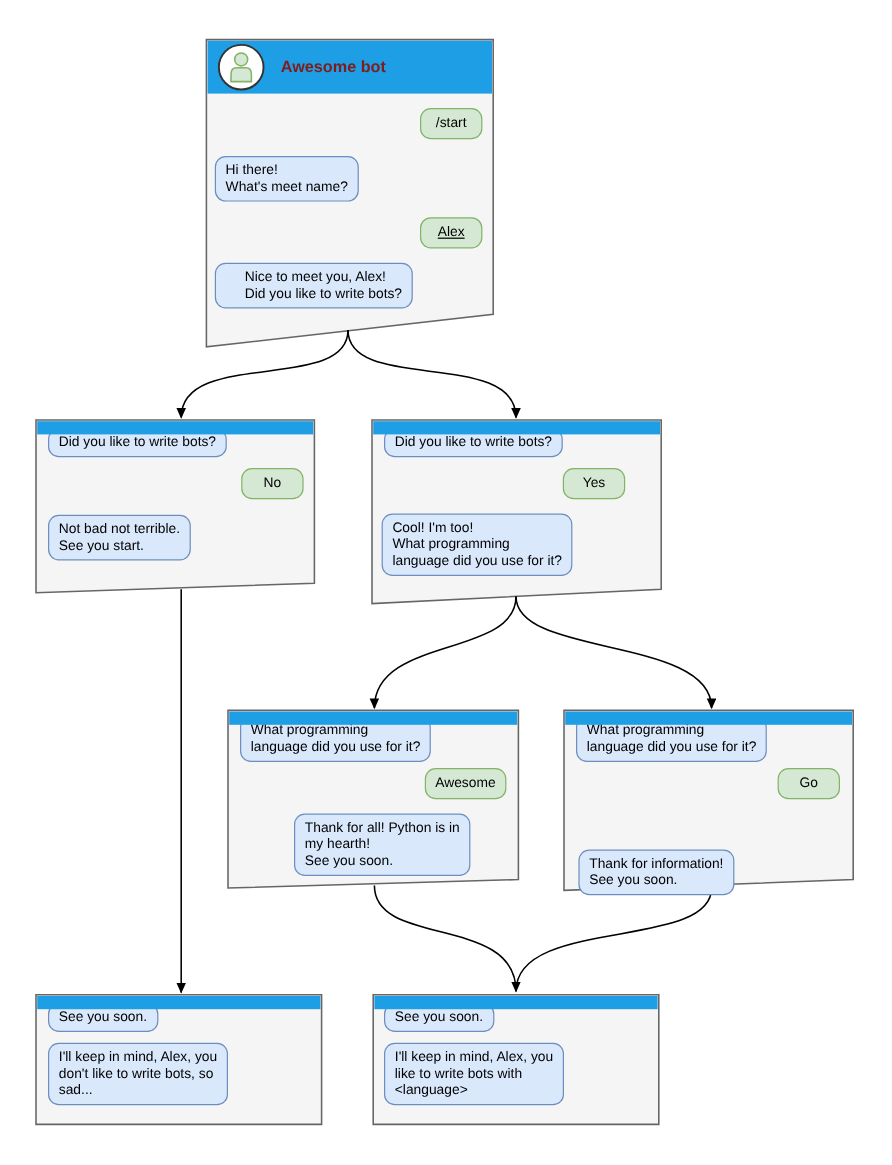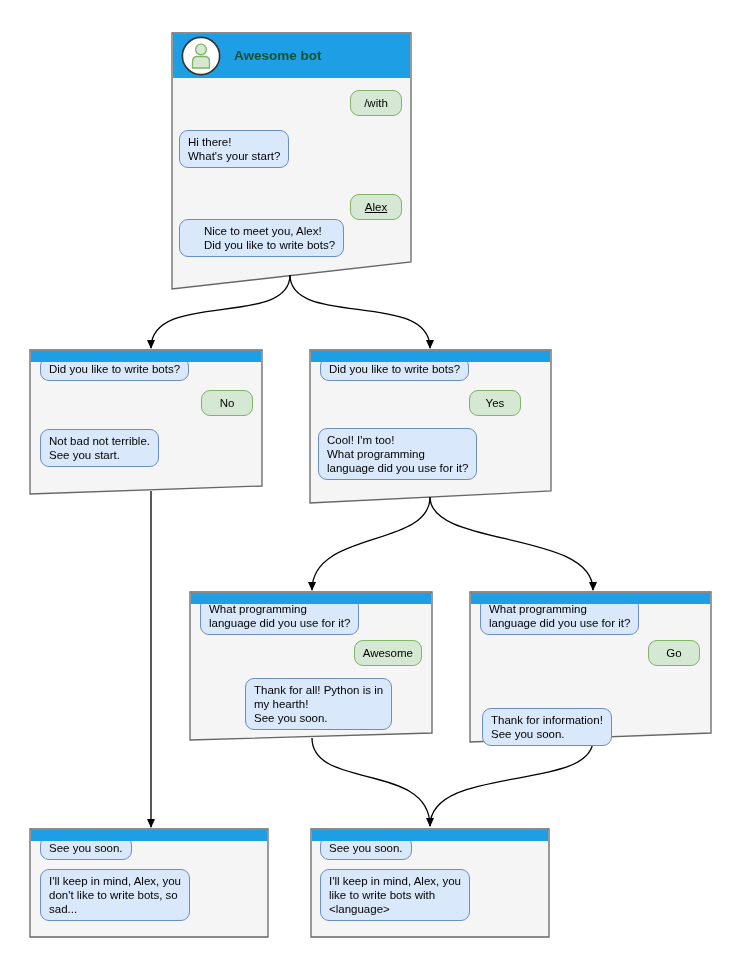--- a/index.html
+++ b/index.html
@@ -14,21 +14,21 @@
   .win-header{
     position:absolute;
     background:#1E9EE4;
     z-index:3;
   }
   .main-header{height:44px;}
   .strip{height:11px;}
   .win-title{
     position:absolute;
     z-index:4;
-    color:#14532d;
+    color:#7f1d1d;
     font-size:13.5px;
     font-weight:bold;
     line-height:44px;
     white-space:nowrap;
     text-align:right;
   }
   .avatar{
     position:absolute;
     width:40px;height:40px;
     z-index:4;
@@ -92,24 +92,24 @@
   <div class="win-header main-header" style="left:173px;top:34px;width:237px;"></div>
   <div class="avatar" style="left:181px;top:36px;">
     <svg width="40" height="40" viewBox="0 0 40 40">
       <circle cx="20" cy="20" r="18.6" fill="#ffffff" stroke="#333333" stroke-width="1.6"></circle>
       <circle cx="20" cy="13.5" r="5.4" fill="#D5E8D4" stroke="#82B366" stroke-width="1.3"></circle>
       <path d="M11.5,32 L11.5,26 Q11.5,20.5 16,20.5 L24,20.5 Q28.5,20.5 28.5,26 L28.5,32 Z" fill="#D5E8D4" stroke="#82B366" stroke-width="1.3"></path>
     </svg>
   </div>
   <span class="win-title" style="left:234px;top:34px;">Awesome bot</span>
 
-  <div class="bubble user" style="right:341px;top:90px;">/with</div>
+  <div class="bubble user" style="right:341px;top:90px;">/start</div>
   <div class="bubble bot" style="left:179px;top:130px;">Hi there!
-What's your start?</div>
-  <div class="bubble user" style="right:341px;top:194px;text-decoration:underline;">Alex</div>
+What's meet name?</div>
+  <div class="bubble user" style="right:341px;top:181px;text-decoration:underline;">Alex</div>
   <div class="bubble bot" style="left:179px;top:219px;padding-left:24px;">Nice to meet you, Alex!
 Did you like to write bots?</div>
 
   <div class="win-header strip" style="left:31px;top:351px;width:230px;"></div>
   <div class="bubble bot" style="left:40px;top:357px;">Did you like to write bots?</div>
   <div class="bubble user" style="right:490px;top:390px;">No</div>
   <div class="bubble bot" style="left:40px;top:429px;">Not bad not terrible.
 See you start.</div>
 
   <div class="win-header strip" style="left:311px;top:351px;width:239px;"></div>

